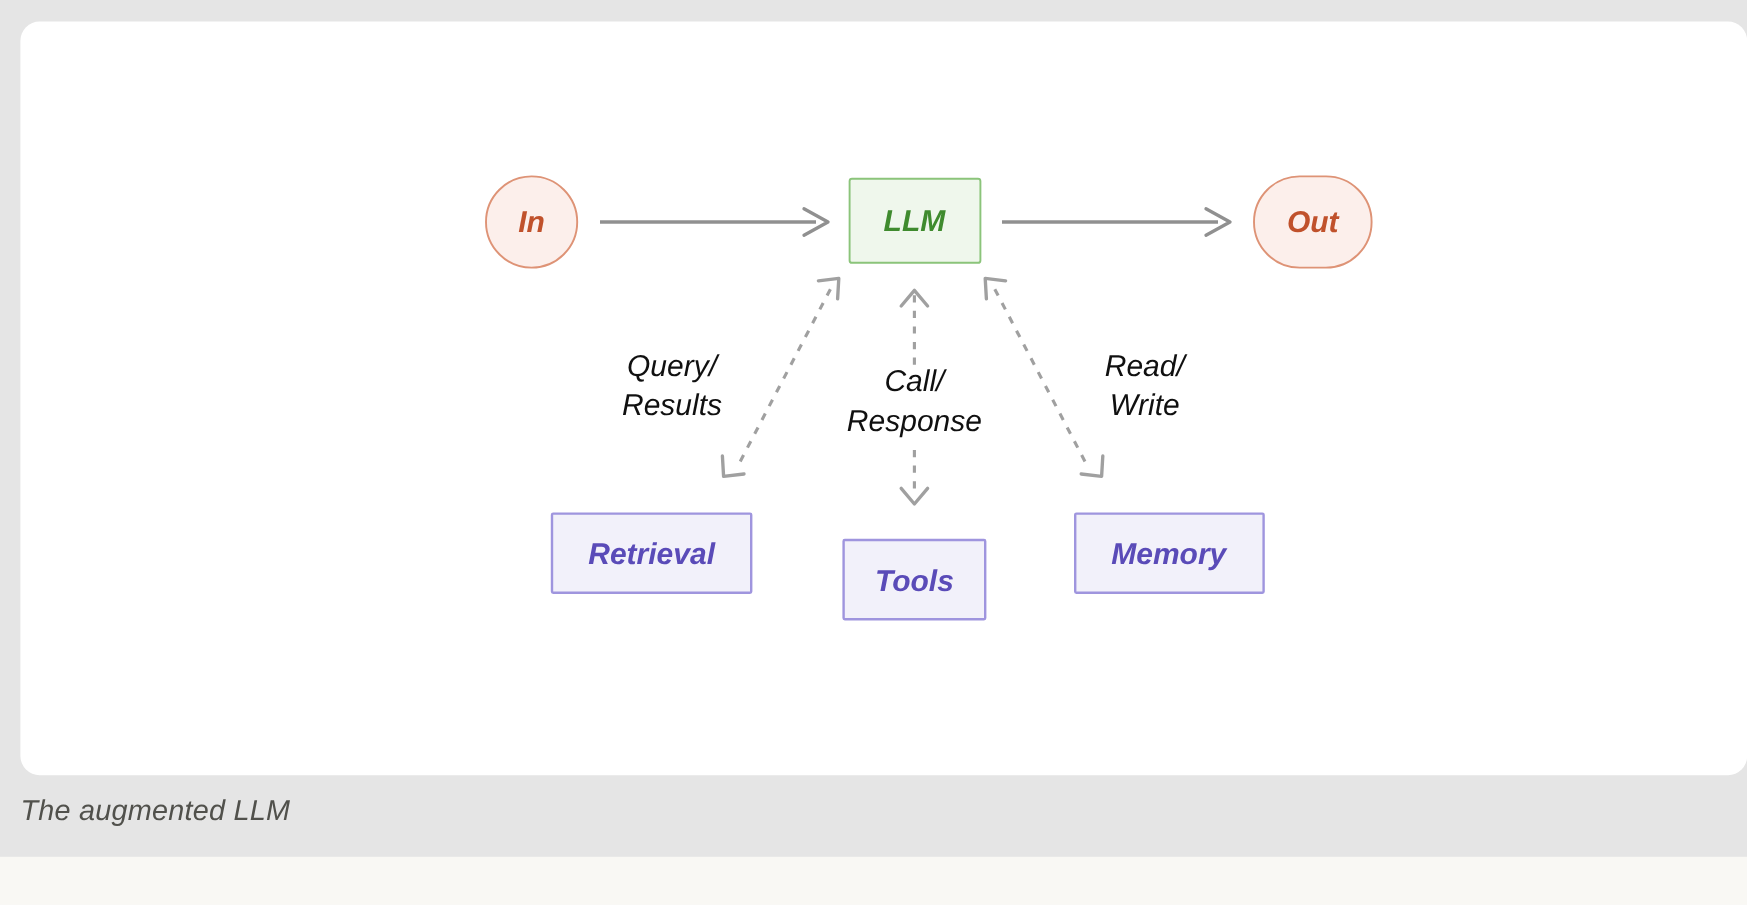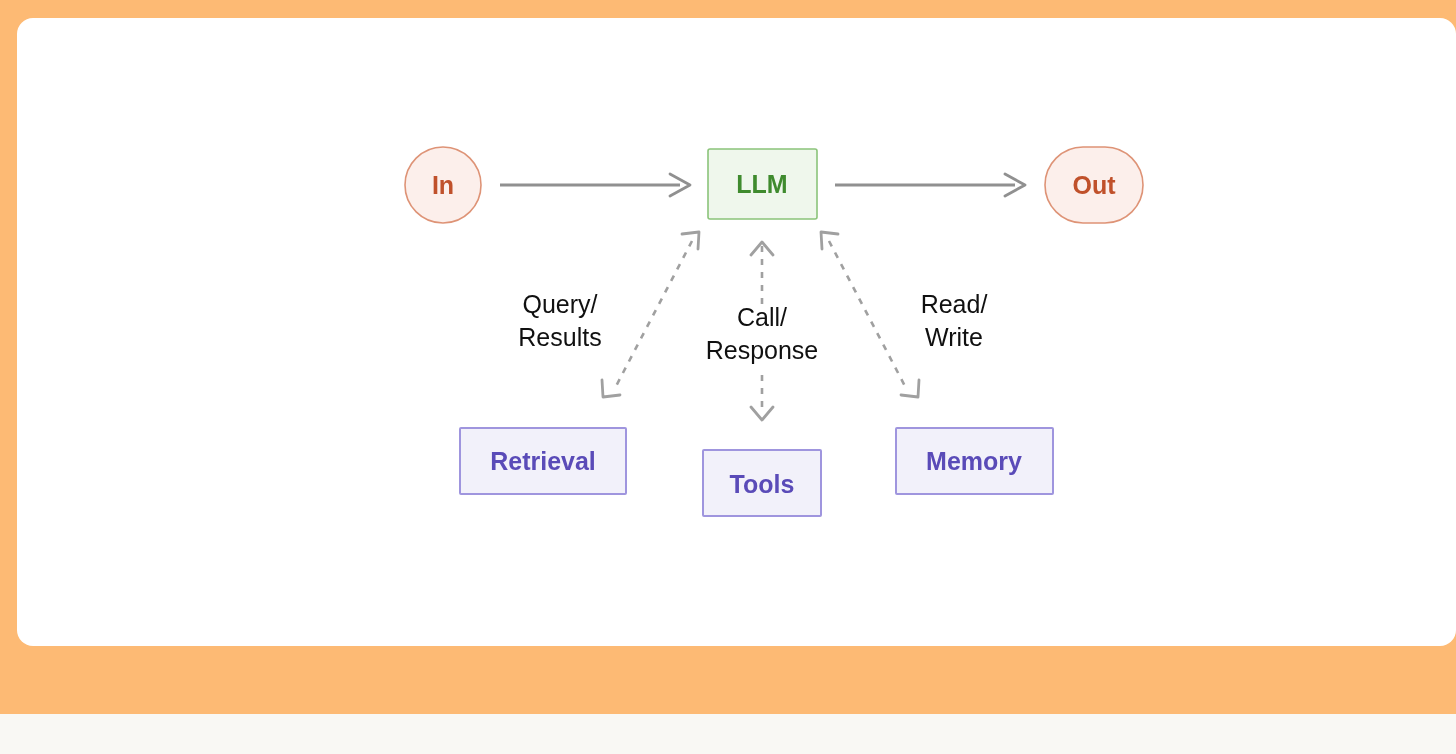--- a/index.html
+++ b/index.html
@@ -11,21 +11,22 @@
     height: 754px;
     overflow: hidden;
     background: #F9F8F4;
     font-family: "Liberation Sans", "DejaVu Sans", sans-serif;
   }
 
   #page {
     position: relative;
     width: 1456px;
     height: 714px;
-    background: #fdba74;
+    background: #e5e5e5;
+    font-style: italic;
   }
 
   
   #diagram-card {
     position: absolute;
     left: 17px;
     top: 18px;
     width: 1439px;
     height: 628px;
     background: #FFFFFF;
@@ -209,14 +210,15 @@
       </g>
 
       <g>
         <text class="edge-label" x="937" y="295">Read/</text>
         <text class="edge-label" x="937" y="328">Write</text>
       </g>
 
     </svg>
   </div>
 
+  <div id="caption">The augmented LLM</div>
 
 </div>
 
 </body></html>

